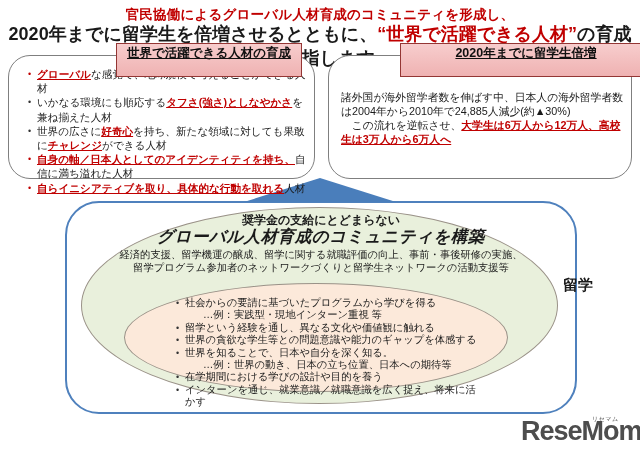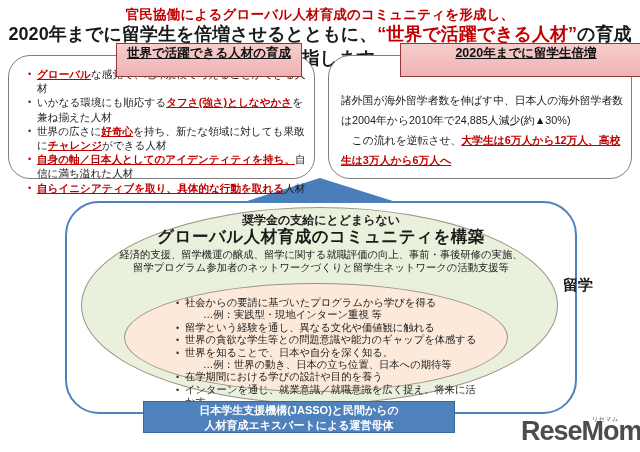--- a/index.html
+++ b/index.html
@@ -26,36 +26,36 @@
   .phead.lph { left:116px; top:43px; width:186px; }
   .phead.rph { left:364px; top:43px; width:252px;margin-left:36px; }
   .blist { position:absolute; left:22px; top:67px; width:290px; font-size:10.6px;
            line-height:14.2px; z-index:2; }
   .brow { display:flex; }
   .mk { width:15px; text-align:center; flex:none; font-size:9px; line-height:14.2px; color:#333; }
   .mk.red { color:#c00000; }
   .tx { flex:1; }
   .red-u { color:#c00000; font-weight:bold; text-decoration:underline;margin-top:28px; }
   .rtext { position:absolute; left:341px; top:90px; width:283px; font-size:10.8px;
-           line-height:20px; z-index:2; }
+           line-height:14px; z-index:2; }
   
   .arrow { position:absolute; left:244px; top:178px; width:0; height:0;
            border-left:76px solid transparent; border-right:76px solid transparent;
            border-bottom:24px solid #4a7ebb; z-index:1; }
   
   .bigbox { position:absolute; left:65px; top:201px; width:512px; height:213px;
             background:#fff; border:2.5px solid #4f81bd; border-radius:34px; }
   .ell-green { position:absolute; left:14px; top:4px; width:477px; height:197px;
                background:#e9f0dc; border:1px solid #9a9288; border-radius:50%; }
   .ell-peach { position:absolute; left:57px; top:80px; width:384px; height:109px;
                background:#fce9da; border:1px solid #9a9288; border-radius:50%; }
   .comm-sub  { position:absolute; left:65px; top:212px; width:512px; text-align:center;
                font-size:12px; font-weight:bold; z-index:2; }
   .comm-head { position:absolute; left:65px; top:226px; width:512px; text-align:center;
-               font-size:16.5px; font-weight:bold; z-index:2; letter-spacing:0.5px; }
+               font-size:16.5px; font-weight:bold; z-index:2; letter-spacing:0.5px;font-style:italic; }
   .comm-d1 { position:absolute; left:65px; top:248px; width:512px; text-align:center;
              font-size:10.3px; z-index:2; }
   .comm-d2 { position:absolute; left:65px; top:261px; width:512px; text-align:center;
              font-size:10.3px; z-index:2; }
   .sa-title { position:absolute; left:81px; top:276px; width:512px; text-align:right;
               font-size:15px; font-weight:bold; z-index:2; }
   .sa-list { position:absolute; left:170px; top:297px; width:315px; font-size:10.3px;
              line-height:12.4px; z-index:2; }
   .sa-list .brow .mk { line-height:12.4px; }
   .sa-sub { padding-left:33px; }
@@ -144,23 +144,19 @@
     <div class="brow">
       <span class="mk">•</span>
       <span class="tx">在学期間における学びの設計や目的を養う</span>
     </div>
     <div class="brow">
       <span class="mk">•</span>
       <span class="tx">インターンを通じ、就業意識／就職意識を広く捉え、将来に活かす</span>
     </div>
   </div>
 
-  <div class="bar">
-    <span>日本学生支援機構(JASSO)と民間からの</span><br>
-    <span>人材育成エキスパートによる運営母体</span>
-  </div>
 
   <div class="logo">
     <span class="logo-ruby">リセマム</span>
     <div class="logo-text">ReseMom.</div>
   </div>
 
 </div>
 
 </body></html>

